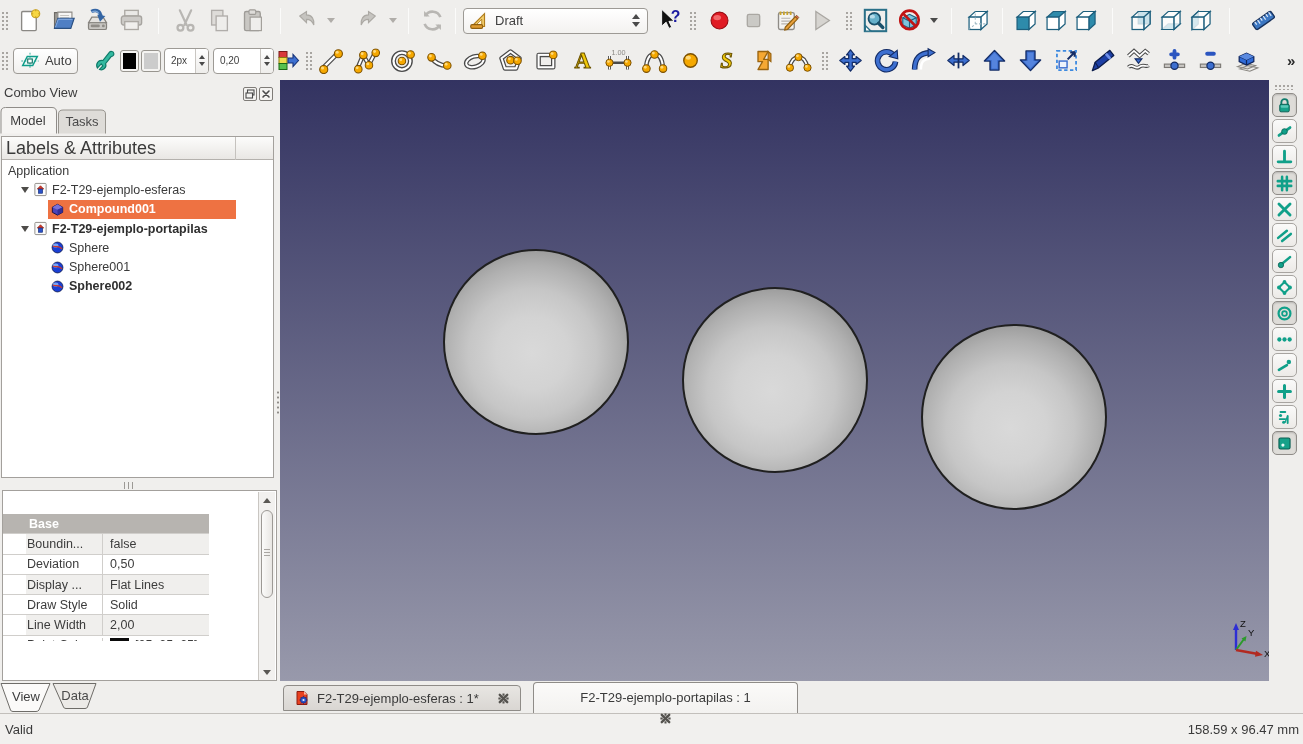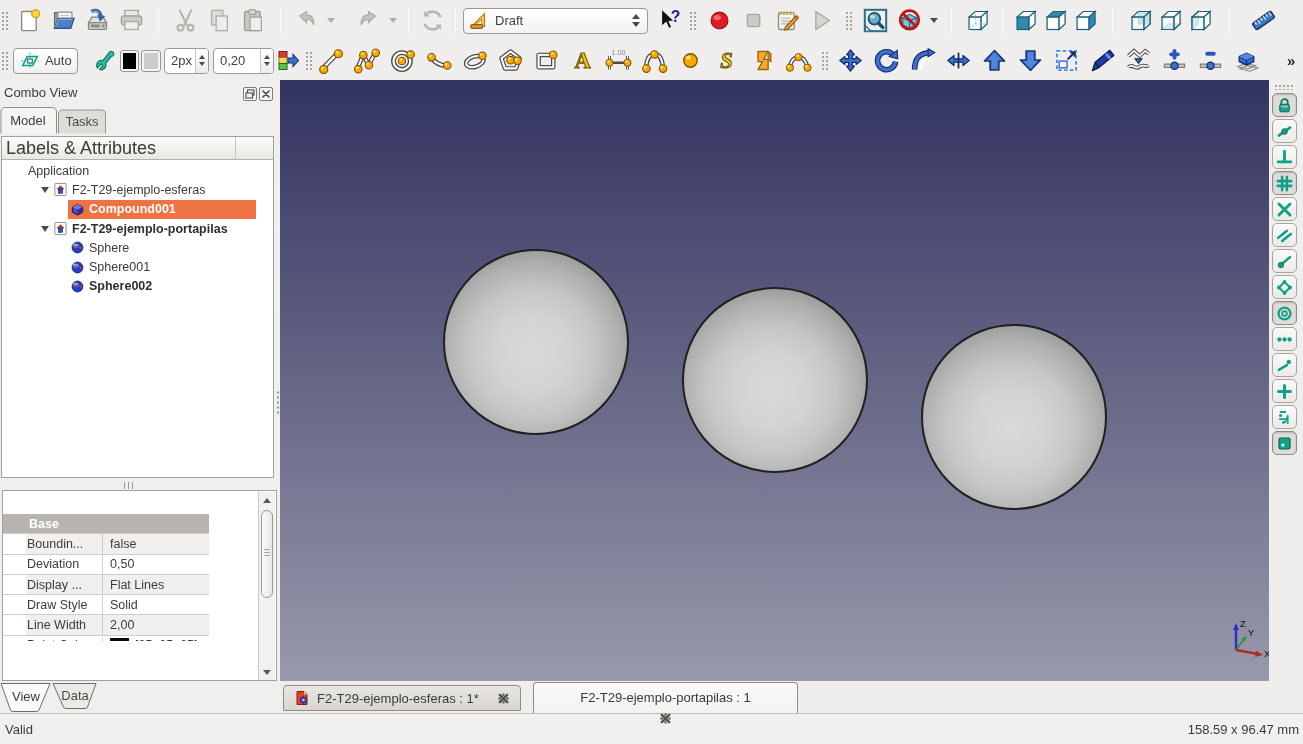--- a/index.html
+++ b/index.html
@@ -22,21 +22,21 @@
   .combo .lbl{flex:1 1 auto;padding-left:5px;font-size:13px;color:#414141;}
   .combo .spin{display:flex;flex-direction:column;align-items:center;justify-content:center;gap:3px;padding:0 3px;}
   .combo .spin b{display:block;width:0;height:0;border-left:4px solid transparent;border-right:4px solid transparent;}
   .combo .spin b.up{border-bottom:5px solid #4a4a4a;}
   .combo .spin b.dn{border-top:5px solid #4a4a4a;}
   .autobtn{height:26px;border:1px solid #9d9a95;border-radius:4px;background:linear-gradient(#ffffff,#f1f0ee);
          display:flex;align-items:center;justify-content:center;gap:4px;font-size:13px;color:#414141;}
   .swatchbtn{height:22px;border:1px solid #98958f;border-radius:3px;padding:2px;background:#f5f4f2;}
   .swatchbtn i{display:block;width:100%;height:100%;}
   .spinbox{height:26px;border:1px solid #9d9a95;border-radius:4px;background:#fff;display:flex;align-items:stretch;overflow:hidden;}
-  .spinbox .val{flex:1 1 auto;display:flex;align-items:center;padding-left:6px;font-size:13px;color:#414141;}
+  .spinbox .val{flex:1 1 auto;display:flex;align-items:center;padding-left:6px;font-size:10px;color:#414141;}
   .spinbox .spin{display:flex;flex-direction:column;align-items:center;justify-content:center;gap:3px;
                  border-left:1px solid #c9c6c2;padding:0 3px;background:linear-gradient(#ffffff,#eeedeb);}
   .spinbox .spin b{display:block;width:0;height:0;border-left:3.5px solid transparent;border-right:3.5px solid transparent;}
   .spinbox .spin b.up{border-bottom:4.5px solid #4a4a4a;}
   .spinbox .spin b.dn{border-top:4.5px solid #4a4a4a;}
   .arrowbtn{display:flex;align-items:center;justify-content:center;height:32px;}
   .arrowbtn b{display:block;width:0;height:0;border-left:4px solid transparent;border-right:4px solid transparent;border-top:5px solid #4a4a4a;}
   .arrowbtn.disabled b{border-top-color:#b0ada9;}
   .overflow{font-size:15px;font-weight:bold;color:#2a2a2a;display:flex;align-items:center;justify-content:center;}
   
@@ -44,21 +44,21 @@
   #panel-title{position:absolute;left:4px;top:5px;font-size:13px;color:#3c3c3c;}
   .panel-btn{position:absolute;top:7px;width:14px;height:14px;border:1px solid #7f7c78;border-radius:2px;
              background:#f4f3f1;display:flex;align-items:center;justify-content:center;}
   
   #tree-widget{position:absolute;left:1px;top:56px;width:273px;height:342px;background:#ffffff;
                border:1px solid #a3a09c;}
   #tree-header{position:absolute;left:0;top:0;width:100%;height:23px;
                background:linear-gradient(#fcfcfb,#e9e7e4);border-bottom:1px solid #b4b1ad;}
   #tree-header .hcell{position:absolute;top:0;height:23px;display:flex;align-items:center;padding-left:4px;
                font-size:18px;color:#3a3a3a;}
-  #tree-body{position:absolute;left:0;top:24px;width:271px;padding-left:20px;}
+  #tree-body{position:absolute;left:0;top:24px;width:271px;}
   .trow{position:relative;display:flex;align-items:center;height:19.3px;width:234px;}
   .texp{flex:0 0 12px;display:flex;align-items:center;justify-content:center;}
   .texp b{display:block;width:0;height:0;}
   .texp b.open{border-left:4.5px solid transparent;border-right:4.5px solid transparent;border-top:6px solid #4e4c49;}
   .texp b.closed{border-top:4.5px solid transparent;border-bottom:4.5px solid transparent;border-left:6px solid #4e4c49;}
   .titem{display:flex;align-items:center;height:100%;padding:0 6px 0 2px;gap:4px;}
   .titem .lab{white-space:nowrap;font-size:12.5px;color:#3a3a3a;}
   .trow.selected .titem{background:#ee7242;flex:1 1 auto;}
   .trow.selected .lab{color:#ffffff;font-weight:bold;}
   .trow.bold .lab{font-weight:bold;color:#2f2f2f;}

